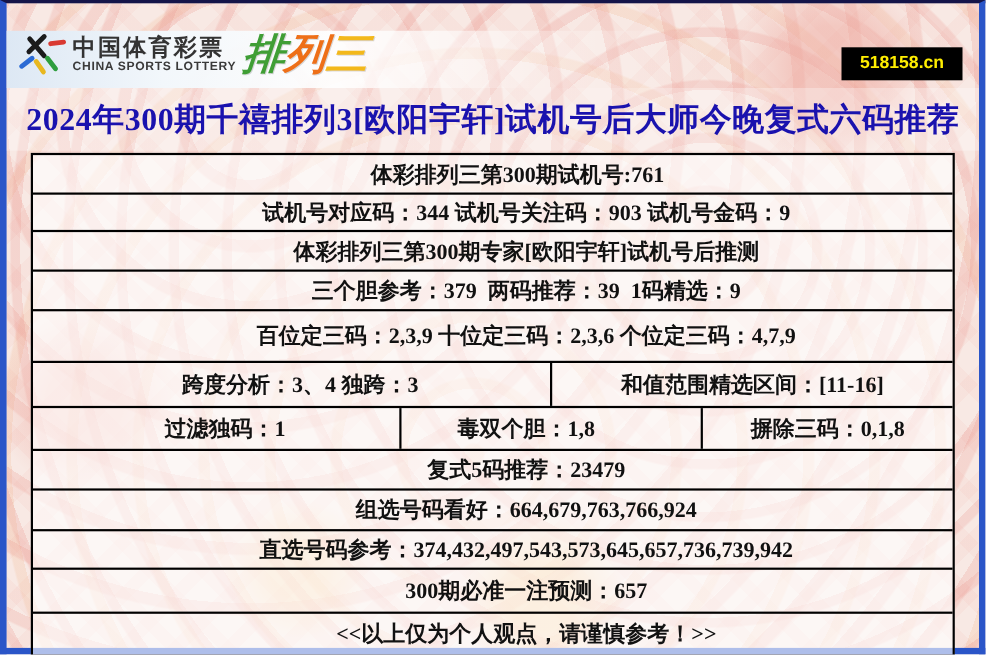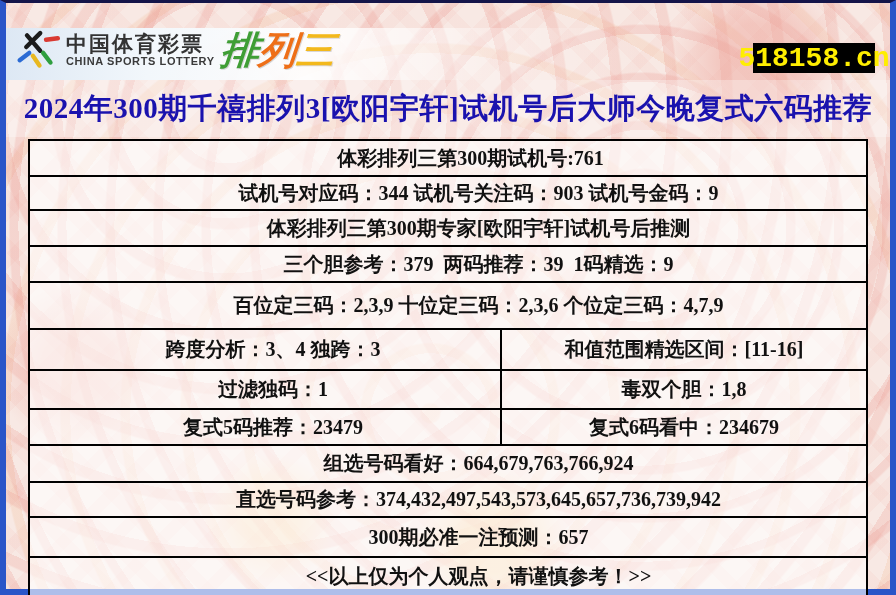--- a/index.html
+++ b/index.html
@@ -31,23 +31,23 @@
     background:linear-gradient(90deg,#dde8f4 0%,#f2f7fb 16%,rgba(255,255,255,.92) 34%,rgba(255,255,255,.30) 55%,rgba(255,255,255,0) 72%);
     margin-top:25px;
   }
   .logo{display:flex;align-items:center;margin-left:10px;cursor:pointer;}
   .logo svg{width:44px;height:44px;flex:0 0 auto;}
   .logo-txt{margin-left:6px;line-height:1;}
   .logo-cn{font-family:"Liberation Sans","DejaVu Sans",sans-serif;font-weight:bold;font-size:21px;color:#333;letter-spacing:2px;}
   .logo-en{font-family:"Liberation Sans","DejaVu Sans",sans-serif;font-weight:bold;font-size:11px;color:#3a3a3a;letter-spacing:.6px;margin-top:2px;}
   .brand{margin-left:6px;font-family:"Liberation Sans","DejaVu Sans",sans-serif;font-weight:900;font-style:italic;font-size:38px;line-height:1;transform:skewX(-5deg);text-shadow:1px 1px 0 rgba(0,0,0,.15);}
   .badge{
-    position:absolute;right:15px;top:15px;width:122px;height:30px;
+    position:absolute;right:15px;top:15px;width:110px;height:30px;
     background:#000;color:#ffee00;display:flex;align-items:center;justify-content:center;
-    font-family:Liberation Mono, monospace;font-weight:bold;font-size:28px;cursor:pointer;
+    font-family:Liberation Sans, sans-serif;font-weight:bold;font-size:16px;cursor:pointer;
   }
   
   .title{
     height:57px;display:flex;align-items:center;justify-content:center;
     font-size:29px;font-weight:bold;color:#1a12ae;letter-spacing:.5px;
     background:rgba(255,255,255,.30);
   }
   
   .ltable{
     width:836px;margin:2px auto 0 auto;
@@ -108,24 +108,24 @@
     <div class="t-row">
       <div class="t-cell">百位定三码：2,3,9 十位定三码：2,3,6 个位定三码：4,7,9</div>
     </div>
     <div class="t-row">
       <div class="t-cell">跨度分析：3、4 独跨：3</div>
       <div class="t-cell">和值范围精选区间：[11-16]</div>
     </div>
     <div class="t-row">
       <div class="t-cell">过滤独码：1</div>
       <div class="t-cell">毒双个胆：1,8</div>
+      <div class="t-cell">摒除三码：0,1,8</div>
     </div>
     <div class="t-row">
       <div class="t-cell">复式5码推荐：23479</div>
-      <div class="t-cell">复式6码看中：234679</div>
     </div>
     <div class="t-row">
       <div class="t-cell">组选号码看好：664,679,763,766,924</div>
     </div>
     <div class="t-row">
       <div class="t-cell">直选号码参考：374,432,497,543,573,645,657,736,739,942</div>
     </div>
     <div class="t-row">
       <div class="t-cell">300期必准一注预测：657</div>
     </div>

